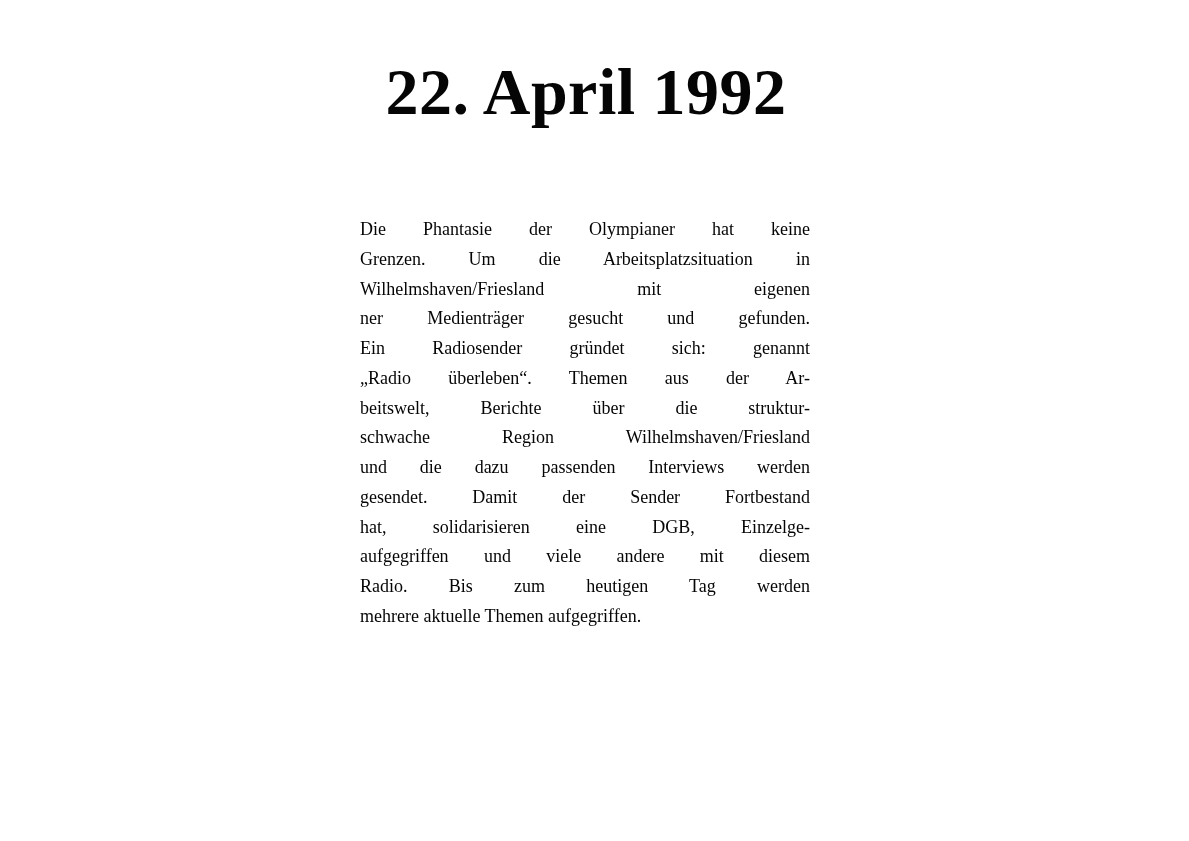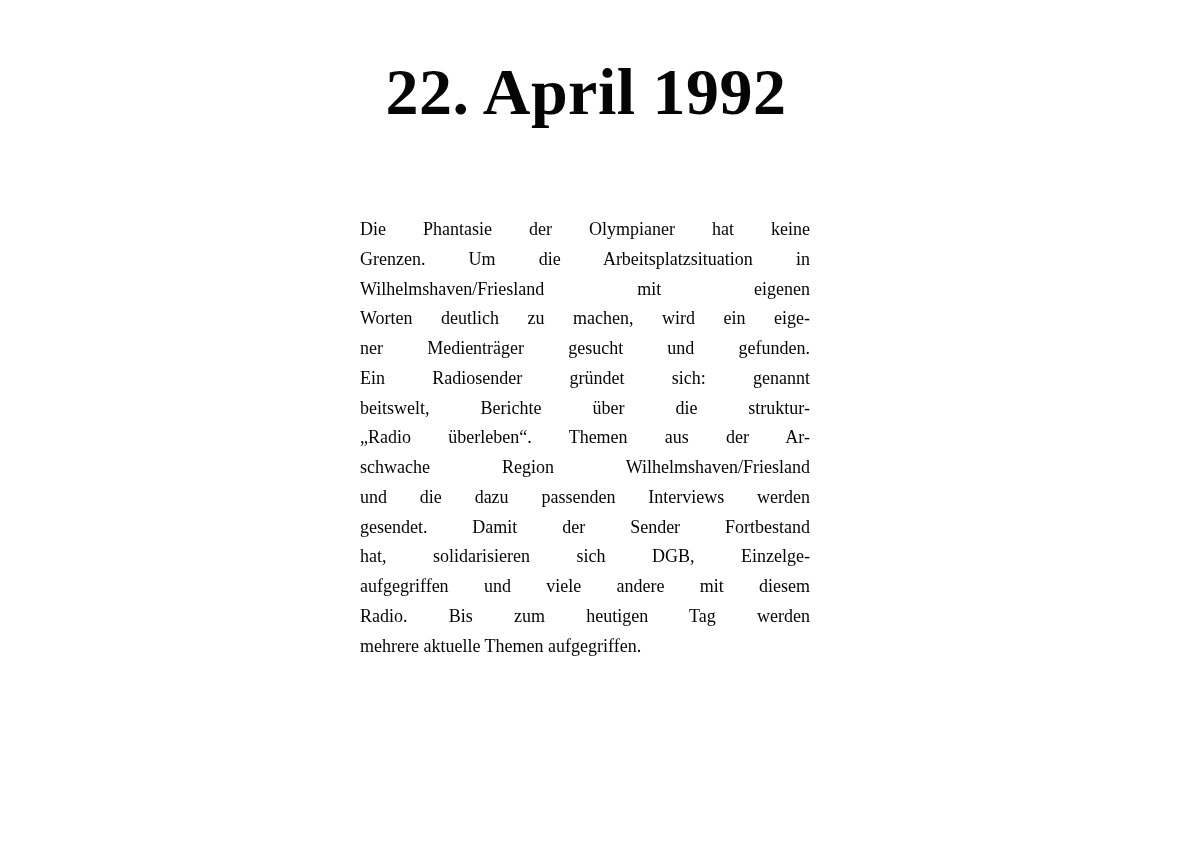--- a/index.html
+++ b/index.html
@@ -59,28 +59,27 @@
 </head>
 <body>
 
 <div class="page">
   <h1 class="title">22. April 1992</h1>
 
   <div class="body-text">
       <div class="text-line">Die Phantasie der Olympianer hat keine</div>
       <div class="text-line">Grenzen. Um die Arbeitsplatzsituation in</div>
       <div class="text-line">Wilhelmshaven/Friesland mit eigenen</div>
-      <div class="text-line">Worten deutlich zu machen, wird ein eige-</div>
       <div class="text-line">ner Medienträger gesucht und gefunden.</div>
       <div class="text-line">Ein Radiosender gründet sich: genannt</div>
+      <div class="text-line">„Radio überleben“. Themen aus der Ar-</div>
       <div class="text-line">beitswelt, Berichte über die struktur-</div>
-      <div class="text-line">„Radio überleben“. Themen aus der Ar-</div>
       <div class="text-line">schwache Region Wilhelmshaven/Friesland</div>
       <div class="text-line">und die dazu passenden Interviews werden</div>
       <div class="text-line">gesendet. Damit der Sender Fortbestand</div>
-      <div class="text-line">hat, solidarisieren sich DGB, Einzelge-</div>
+      <div class="text-line">hat, solidarisieren eine DGB, Einzelge-</div>
       <div class="text-line">aufgegriffen und viele andere mit diesem</div>
       <div class="text-line">Radio. Bis zum heutigen Tag werden</div>
       <div class="text-line last">mehrere aktuelle Themen aufgegriffen.</div>
     </div>
 
   <div class="page-number">57</div>
 </div>
 
 </body></html>

